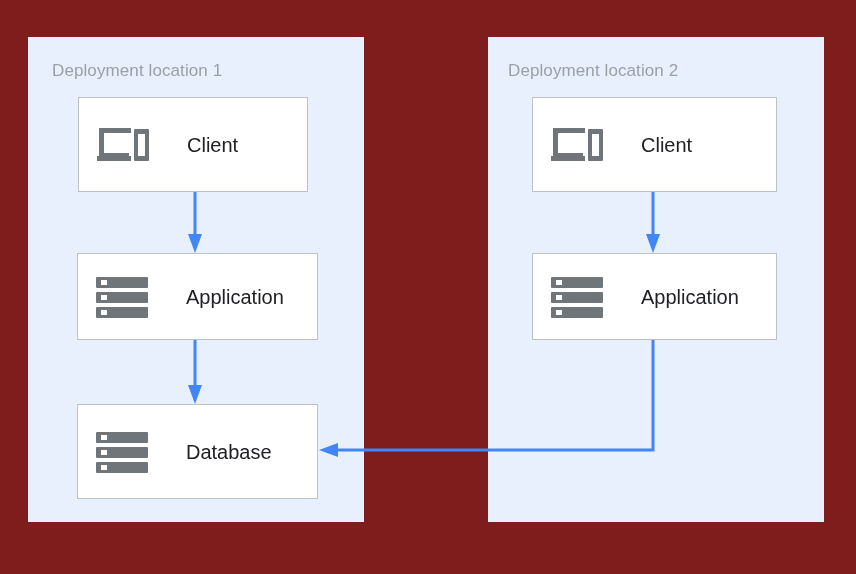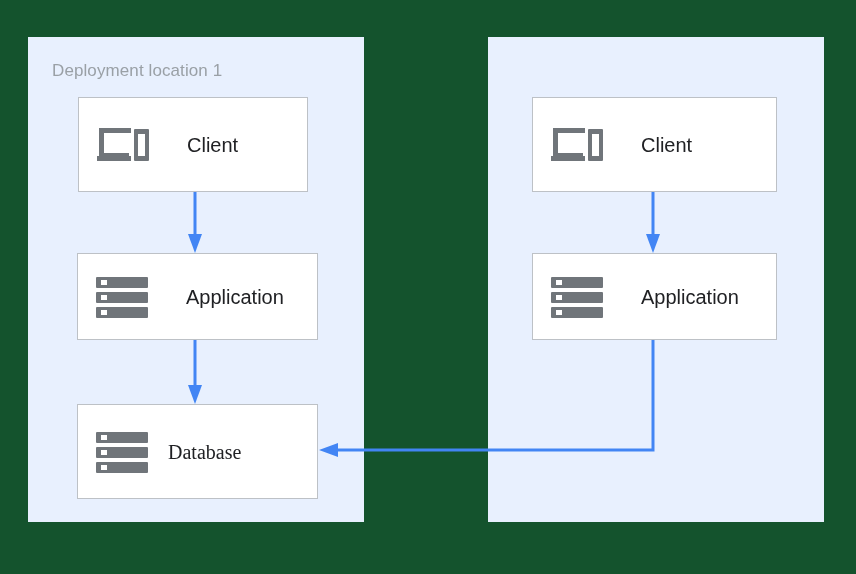--- a/index.html
+++ b/index.html
@@ -8,21 +8,21 @@
     background: #ffffff;
   }
   body {
     font-family: "Liberation Sans", sans-serif;
     -webkit-font-smoothing: antialiased;
   }
   #diagram {
     position: relative;
     width: 856px;
     height: 574px;
-    background: #14532d;
+    background: #7f1d1d;
     overflow: hidden;
   }
   .zone {
     position: absolute;
     background: #E8F0FE;
   }
   .zone-title {
     position: absolute;
     color: #9AA0A6;
     font-size: 17px;
@@ -63,20 +63,21 @@
 </style>
 </head>
 <body>
 
 <div id="diagram">
 
   <div class="zone" style="left:28px; top:37px; width:336px; height:485px;"></div>
   <div class="zone" style="left:488px; top:37px; width:336px; height:485px;"></div>
 
   <div class="zone-title" style="left:52px; top:61px;">Deployment location 1</div>
+  <div class="zone-title" style="left:508px; top:61px;">Deployment location 2</div>
 
   <svg class="connectors" viewBox="0 0 856 574" xmlns="http://www.w3.org/2000/svg">
     <g fill="none" stroke="#4285F4" stroke-width="3">
       <path d="M 195 192 L 195 236"></path>
       <path d="M 195 340 L 195 387"></path>
       <path d="M 653 192 L 653 236"></path>
       <path d="M 653 340 L 653 450 L 337 450"></path>
     </g>
     <g fill="#4285F4" stroke="none">
       <polygon points="188,234 202,234 195,253"></polygon>
@@ -123,21 +124,21 @@
           <rect x="0" y="16" width="52" height="11" rx="1"></rect>
           <rect x="0" y="31" width="52" height="11" rx="1"></rect>
         </g>
         <g fill="#FFFFFF">
           <rect x="5" y="4" width="6" height="5"></rect>
           <rect x="5" y="19" width="6" height="5"></rect>
           <rect x="5" y="34" width="6" height="5"></rect>
         </g>
       </svg>
     </span>
-    <span class="node-label" style="font-family:Liberation Serif, serif;">Database</span>
+    <span class="node-label" style="margin-left:18px;">Database</span>
   </div>
 
   <div class="node" style="left:532px; top:97px; width:245px; height:95px;">
     <span class="node-icon" style="margin-left:18px; width:52px; height:42px;">
       <svg width="52" height="42" viewBox="0 0 52 42" xmlns="http://www.w3.org/2000/svg">
         <path fill="#70757A" d="M2 4 h32 v5 H7 v20 h25 v5 H2 Z"></path>
         <rect fill="#70757A" x="0" y="32" width="34" height="5"></rect>
         <path fill="#70757A" d="M38 5 h13 a1 1 0 0 1 1 1 v30 a1 1 0 0 1 -1 1 h-13 a1 1 0 0 1 -1 -1 v-30 a1 1 0 0 1 1 -1 Z M41 10 v22 h7 v-22 Z"></path>
       </svg>
     </span>

